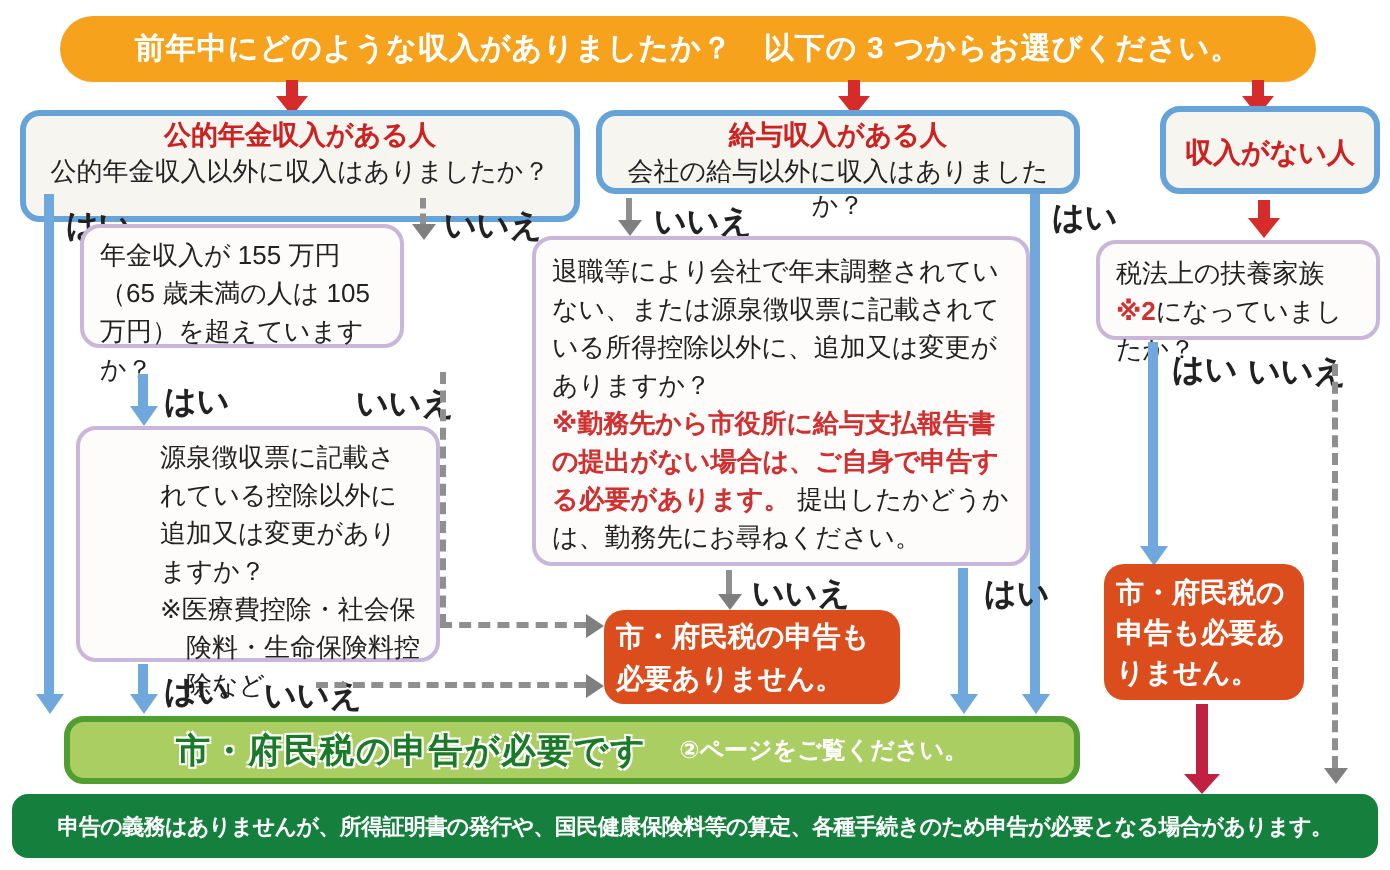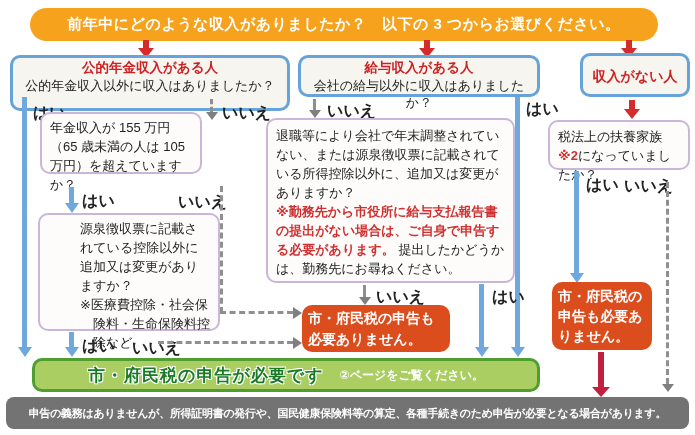--- a/index.html
+++ b/index.html
@@ -40,21 +40,21 @@
     border-radius:10px;box-sizing:border-box;display:flex;align-items:center;justify-content:center;
     gap:16px;white-space:nowrap;
   }
   .green-main{
     color:#1A7A28;font-weight:bold;font-size:17px;letter-spacing:1px;
     text-shadow:-1px -1px 0 #fff,1px -1px 0 #fff,-1px 1px 0 #fff,1px 1px 0 #fff;
   }
   .green-sub{color:#fff;font-weight:bold;font-size:12px;}
   
   .bottom-banner{
-    left:6px;top:397px;width:683px;height:32px;background:#737373;border-radius:8px;
+    left:6px;top:397px;width:683px;height:32px;background:#15803d;border-radius:8px;
     display:flex;align-items:center;justify-content:center;color:#fff;font-weight:bold;
     font-size:11px;letter-spacing:-.3px;white-space:nowrap;
   }
   
   .lbl{font-size:16px;color:#222;white-space:nowrap;font-weight:bold;}
   
   .v-blue{width:5px;background:#6FA8DC;}
   .v-red{width:6px;background:#D62B2B;}
   .v-crimson{width:6px;background:#C22040;}
   .v-dash{width:0;border-left:3px dashed #8F8F8F;}

